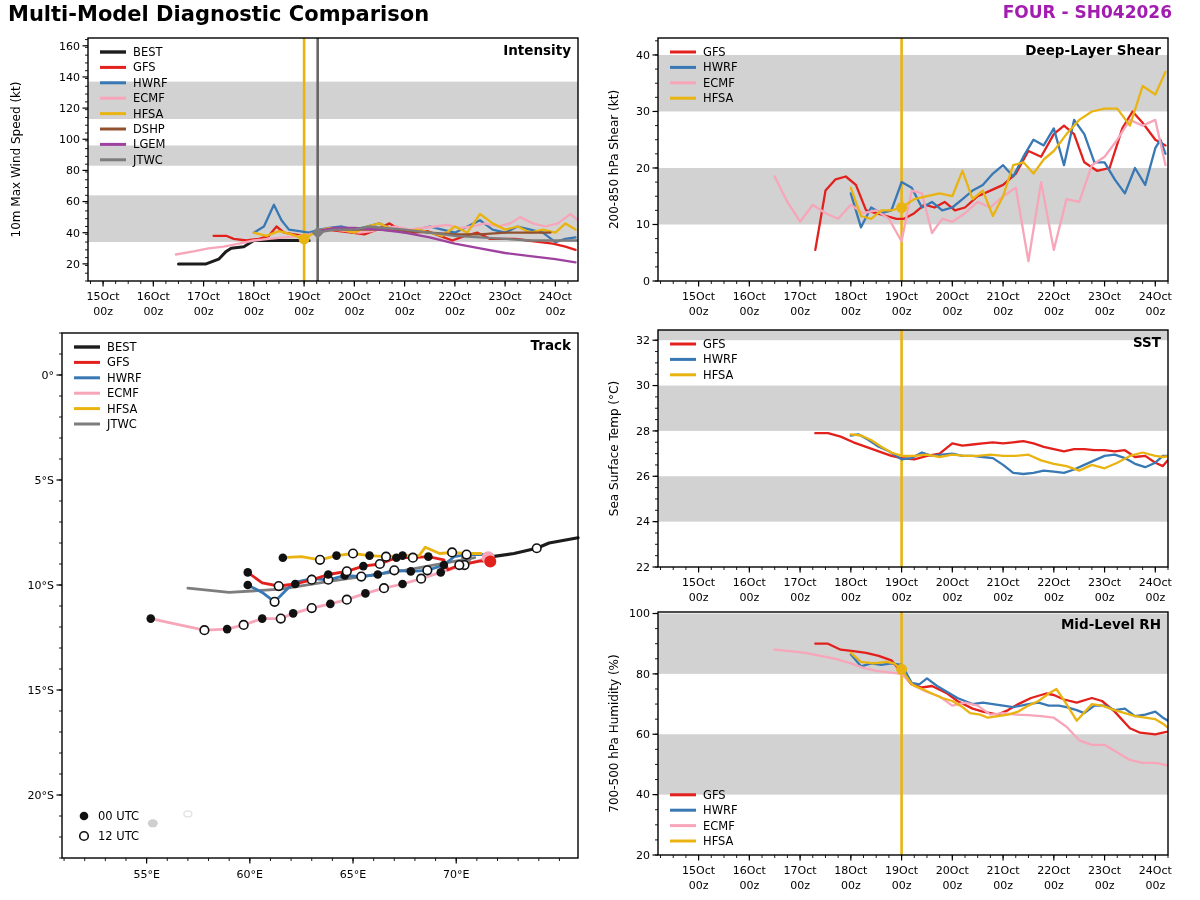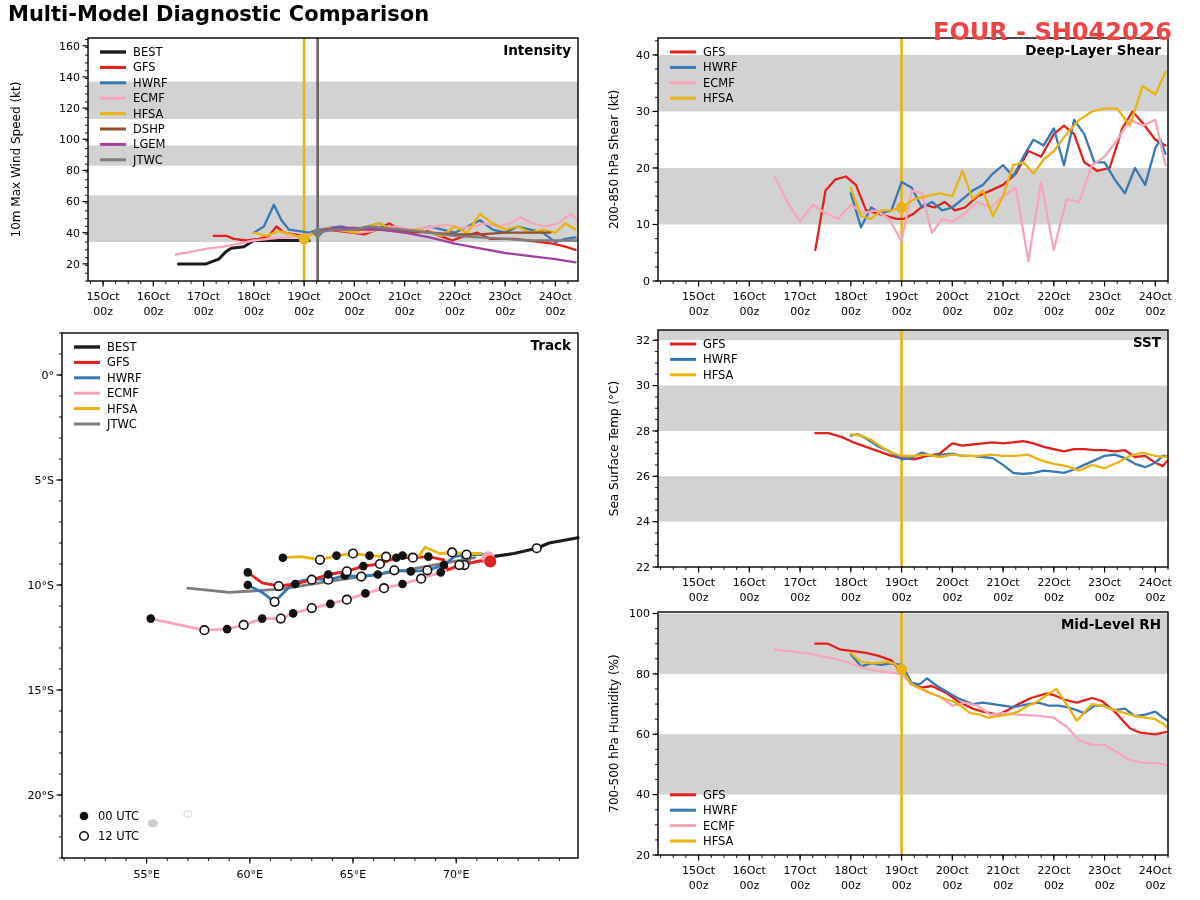--- a/index.html
+++ b/index.html
@@ -1,19 +1,19 @@
 <!DOCTYPE html>
 <html><head>
 <meta charset="utf-8">
 <style>
   html,body{margin:0;padding:0;background:#fff;}
   .page{position:relative;width:1200px;height:900px;background:#ffffff;overflow:hidden;
         font-family:"DejaVu Sans", sans-serif;}
   .title-left{position:absolute;left:8px;top:2px;font-size:21px;font-weight:bold;color:#000;text-align:center;}
-  .title-right{position:absolute;right:28px;top:18px;font-size:24px;font-weight:bold;color:#ef4444;}
+  .title-right{position:absolute;right:28px;top:2px;font-size:17px;font-weight:bold;color:#a21caf;}
   .logos{position:absolute;left:8px;top:854px;width:130px;height:46px;}
   svg text{fill:#000;}
 </style>
 </head>
 <body>
 
 <div class="page">
   <div class="title-left">Multi-Model Diagnostic Comparison</div>
   <div class="title-right">FOUR - SH042026</div>
 

